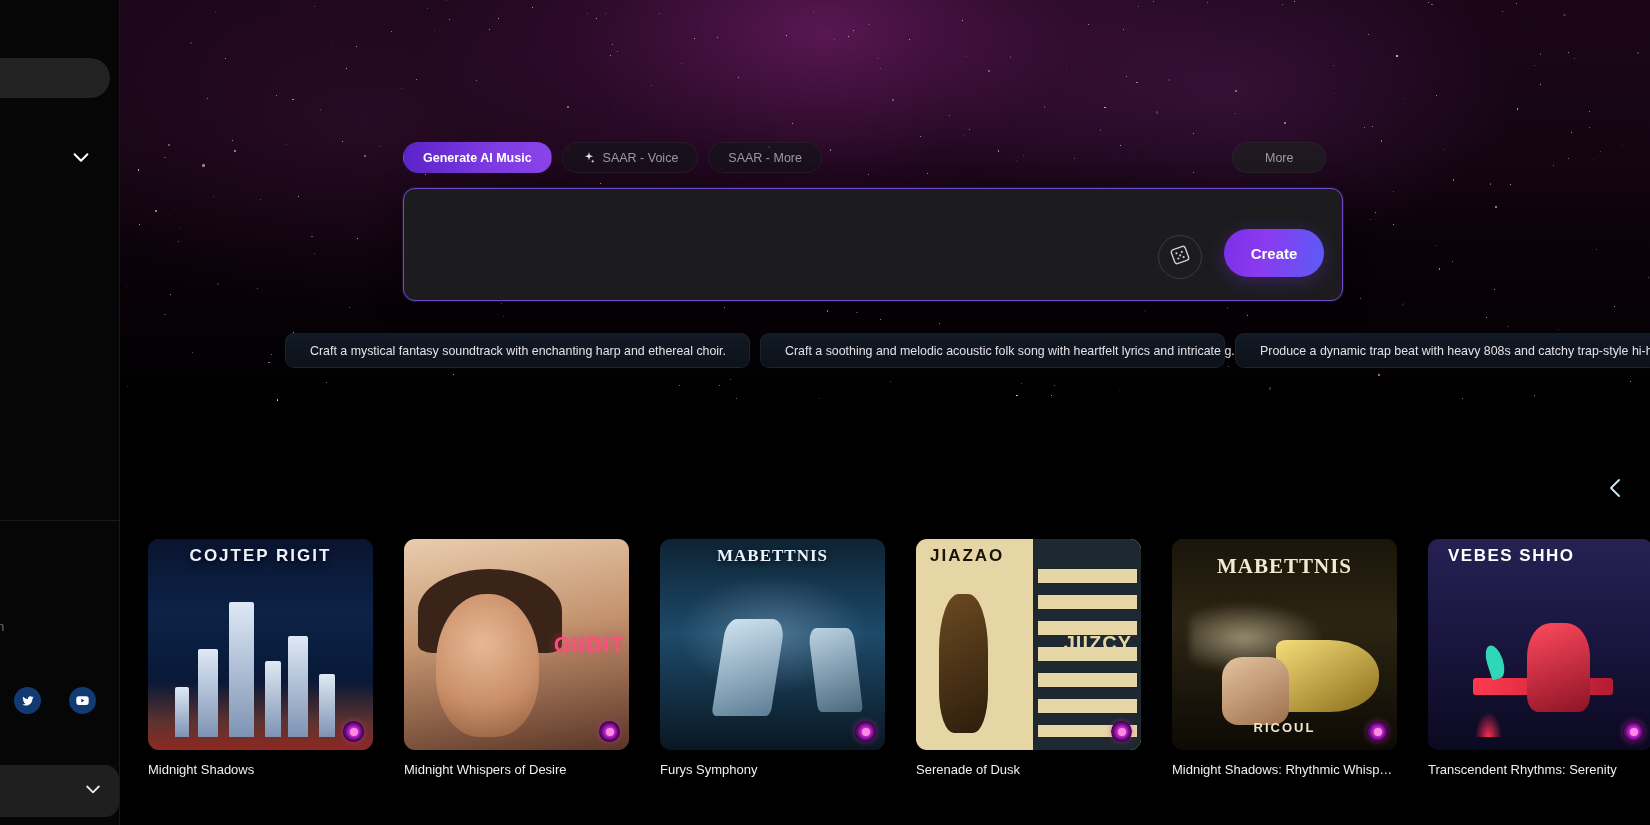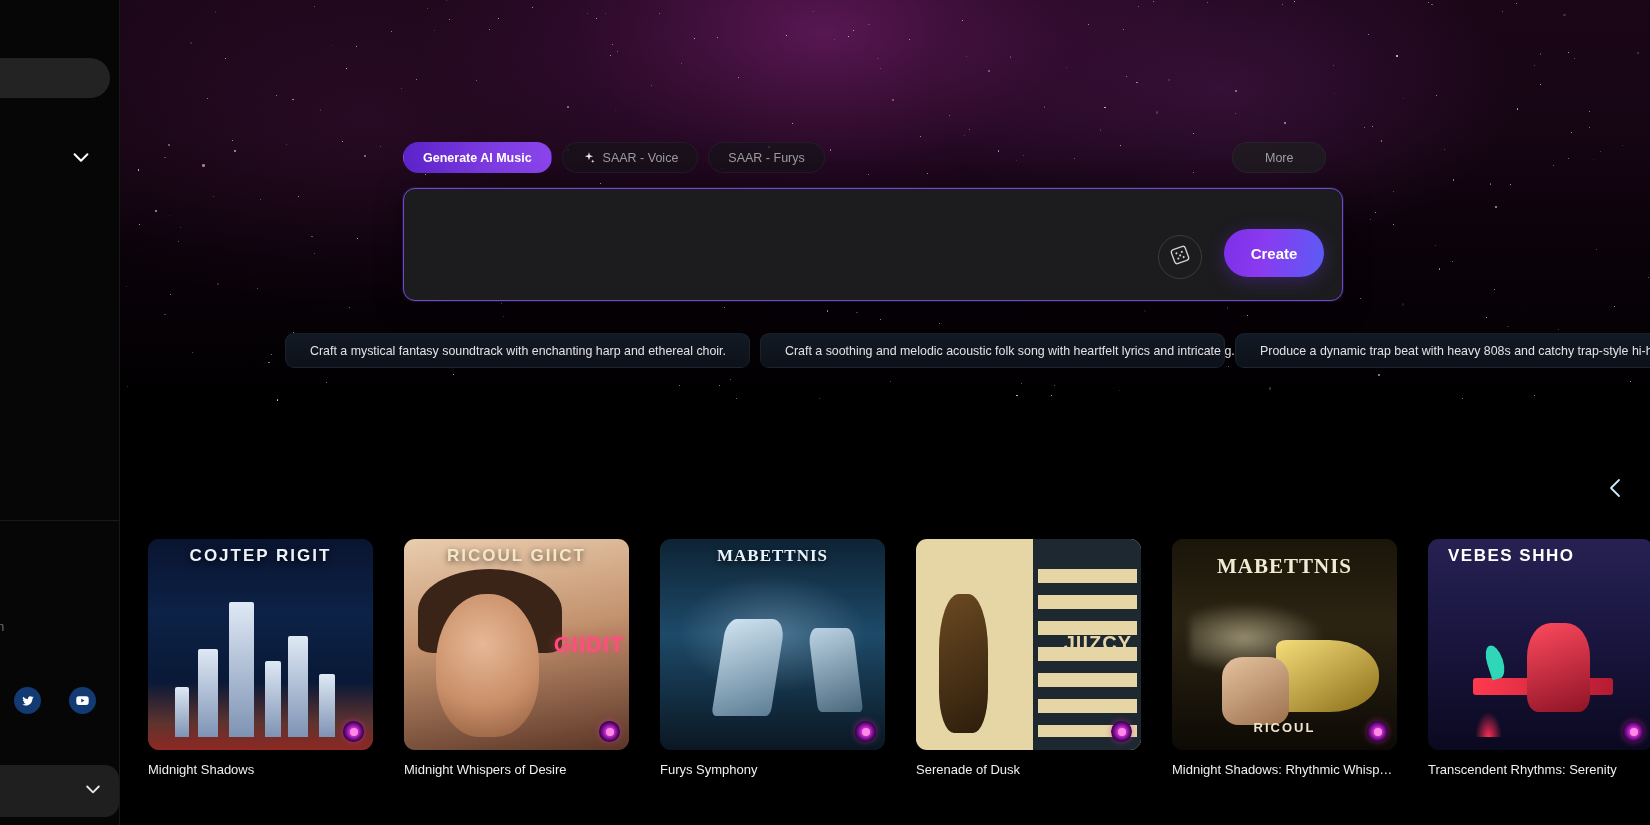--- a/index.html
+++ b/index.html
@@ -515,21 +515,21 @@
       <div class="tab">
         <span class="spark">
           <svg viewBox="0 0 24 24" width="14" height="14" fill="#e9e9ef">
               <path d="M12 2l1.6 5.2L19 9l-5.4 1.8L12 16l-1.6-5.2L5 9l5.4-1.8z"></path>
               <path d="M18.5 14.5l.7 2.2 2.3.8-2.3.8-.7 2.2-.7-2.2-2.3-.8 2.3-.8z"></path>
             </svg>
         </span>
         <span>SAAR - Voice</span>
       </div>
       <div class="tab">
-        <span>SAAR - Furys</span>
+        <span>SAAR - More</span>
       </div>
     </div>
 
     <div class="more-btn">
       <span>More</span>
     </div>
 
     <div class="prompt-box">
 
       <div class="dice-btn">
@@ -586,21 +586,20 @@
         <div class="card-title">Midnight Shadows</div>
       </div>
 
       <div class="card">
         <div class="thumb-wrap">
           <div class="thumb t-portrait">
             <div class="hair"></div>
               <div class="face"></div>
             <div class="pink">GIIDIT</div>
           </div>
-          <div class="cover-band" style="color:#f6e6c8;text-shadow:0 2px 6px rgba(0,0,0,.6)">RICOUL GIICT</div>
           <div class="badge"></div>
         </div>
         <div class="card-title">Midnight Whispers of Desire</div>
       </div>
 
       <div class="card">
         <div class="thumb-wrap">
           <div class="thumb t-metal">
             <div class="mist"></div>
               <div class="fig"></div>
@@ -613,20 +612,21 @@
       </div>
 
       <div class="card">
         <div class="thumb-wrap">
           <div class="thumb t-sax">
             <div class="panel"></div>
               <div class="bars"></div>
               <div class="horn"></div>
             <div class="word">JIIZCY</div>
           </div>
+          <div class="cover-band" style="justify-content:flex-start;padding-left:14px;color:#19140a;text-shadow:none">JIAZAO</div>
           <div class="badge"></div>
         </div>
         <div class="card-title">Serenade of Dusk</div>
       </div>
 
       <div class="card">
         <div class="thumb-wrap">
           <div class="thumb t-trumpet">
             <div class="smoke"></div>
               <div class="horn"></div>

